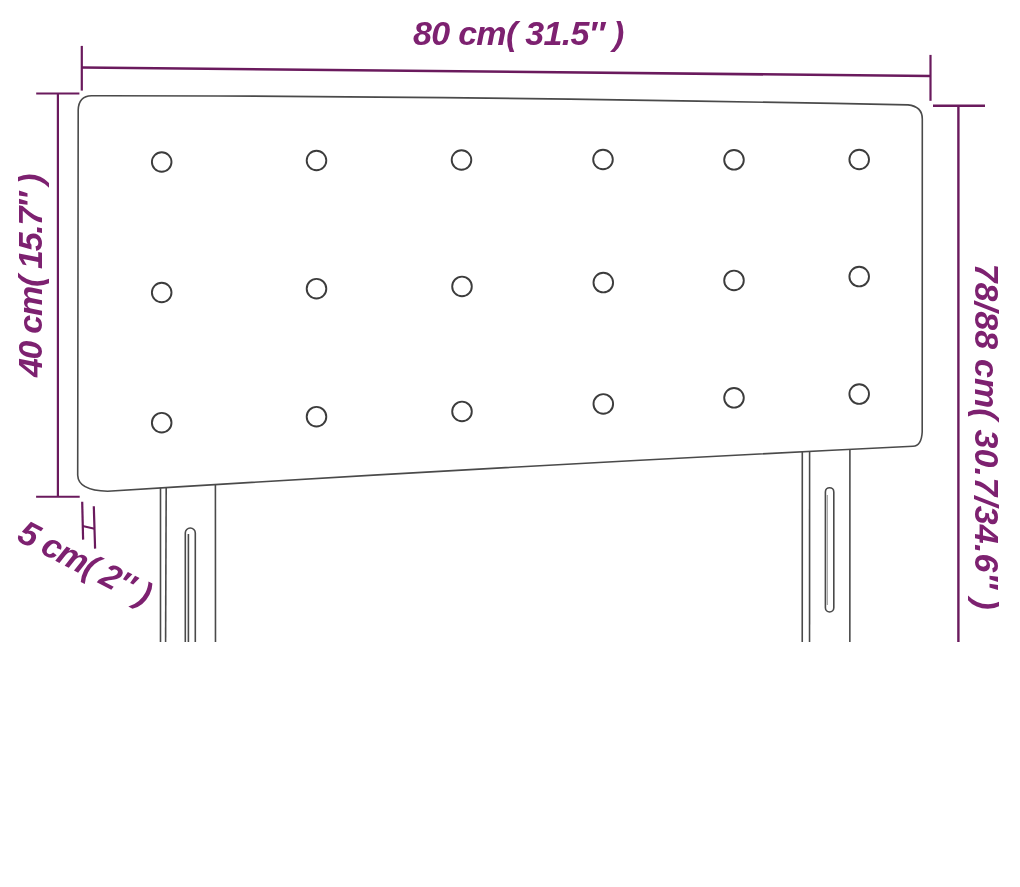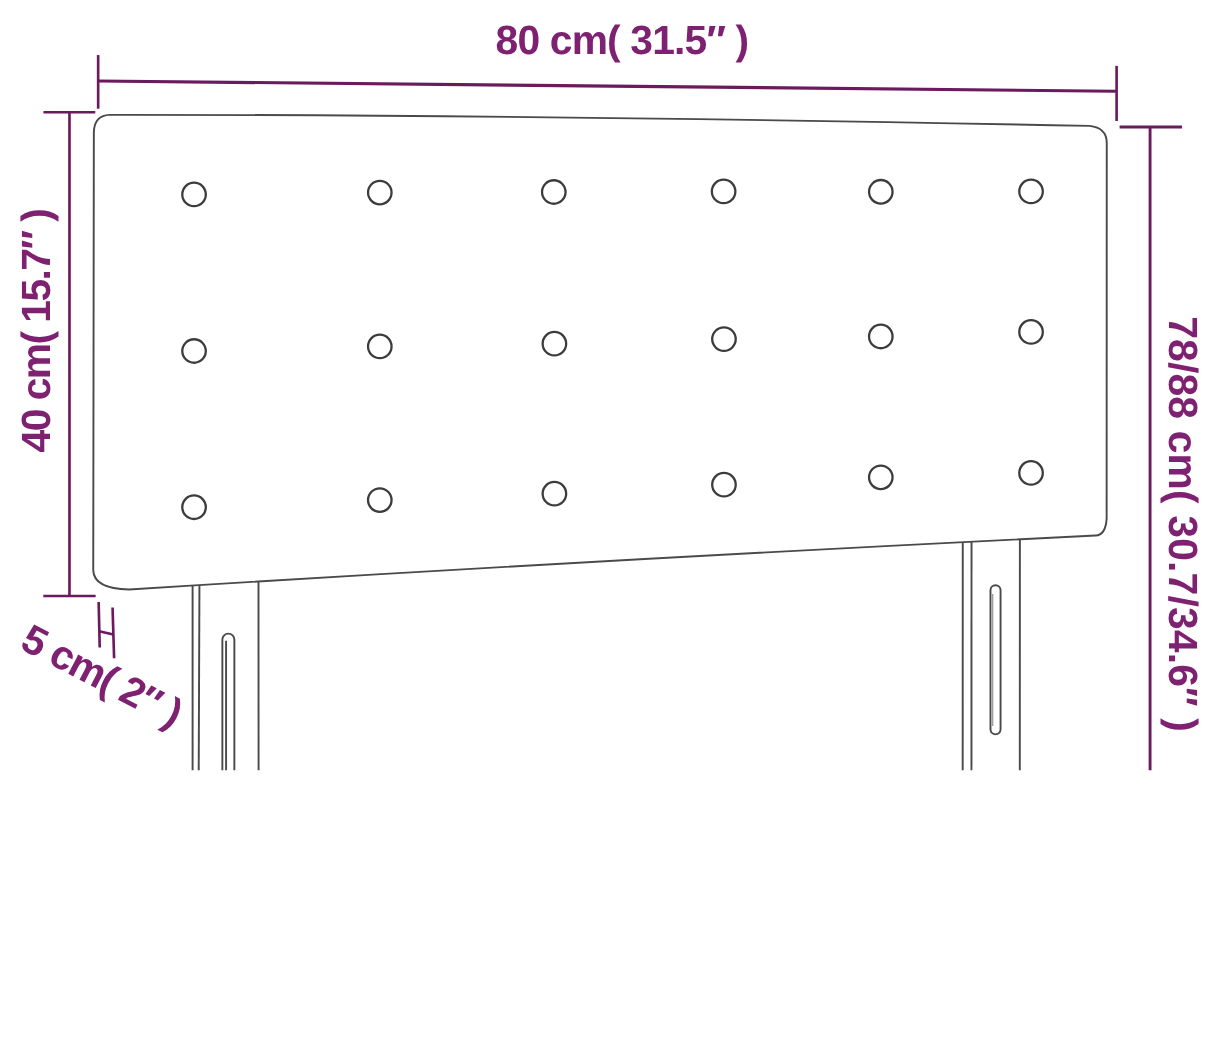--- a/index.html
+++ b/index.html
@@ -1,16 +1,16 @@
 <!DOCTYPE html>
 <html><head>
 <meta charset="utf-8">
 <style>
   html,body{margin:0;padding:0;background:#ffffff;}
-  .wrap{width:1020px;height:642px;position:relative;overflow:hidden;background:#ffffff;}
+  .wrap{width:1020px;height:642px;position:relative;overflow:hidden;background:#ffffff;font-style:italic;}
   text{font-family:"Liberation Sans",sans-serif;font-weight:bold;fill:#7d2170;}
 </style>
 </head>
 <body>
 
 <div class="wrap">
 <svg width="1020" height="887" viewBox="0 0 1020 887" xmlns="http://www.w3.org/2000/svg">
 
   <path d="M 78.2,110 L 77.7,475.3 Q 78.3,490.6 107.6,491.2 Q 510,466 913,446.3 Q 921.5,445.8 922.2,432 L 922.3,119 Q 922.3,106.5 908,104.9 Q 440,95.5 91.5,95.7 Q 78.6,96.1 78.2,110 Z" fill="#ffffff" stroke="#4a4a4a" stroke-width="1.6"></path>
 

